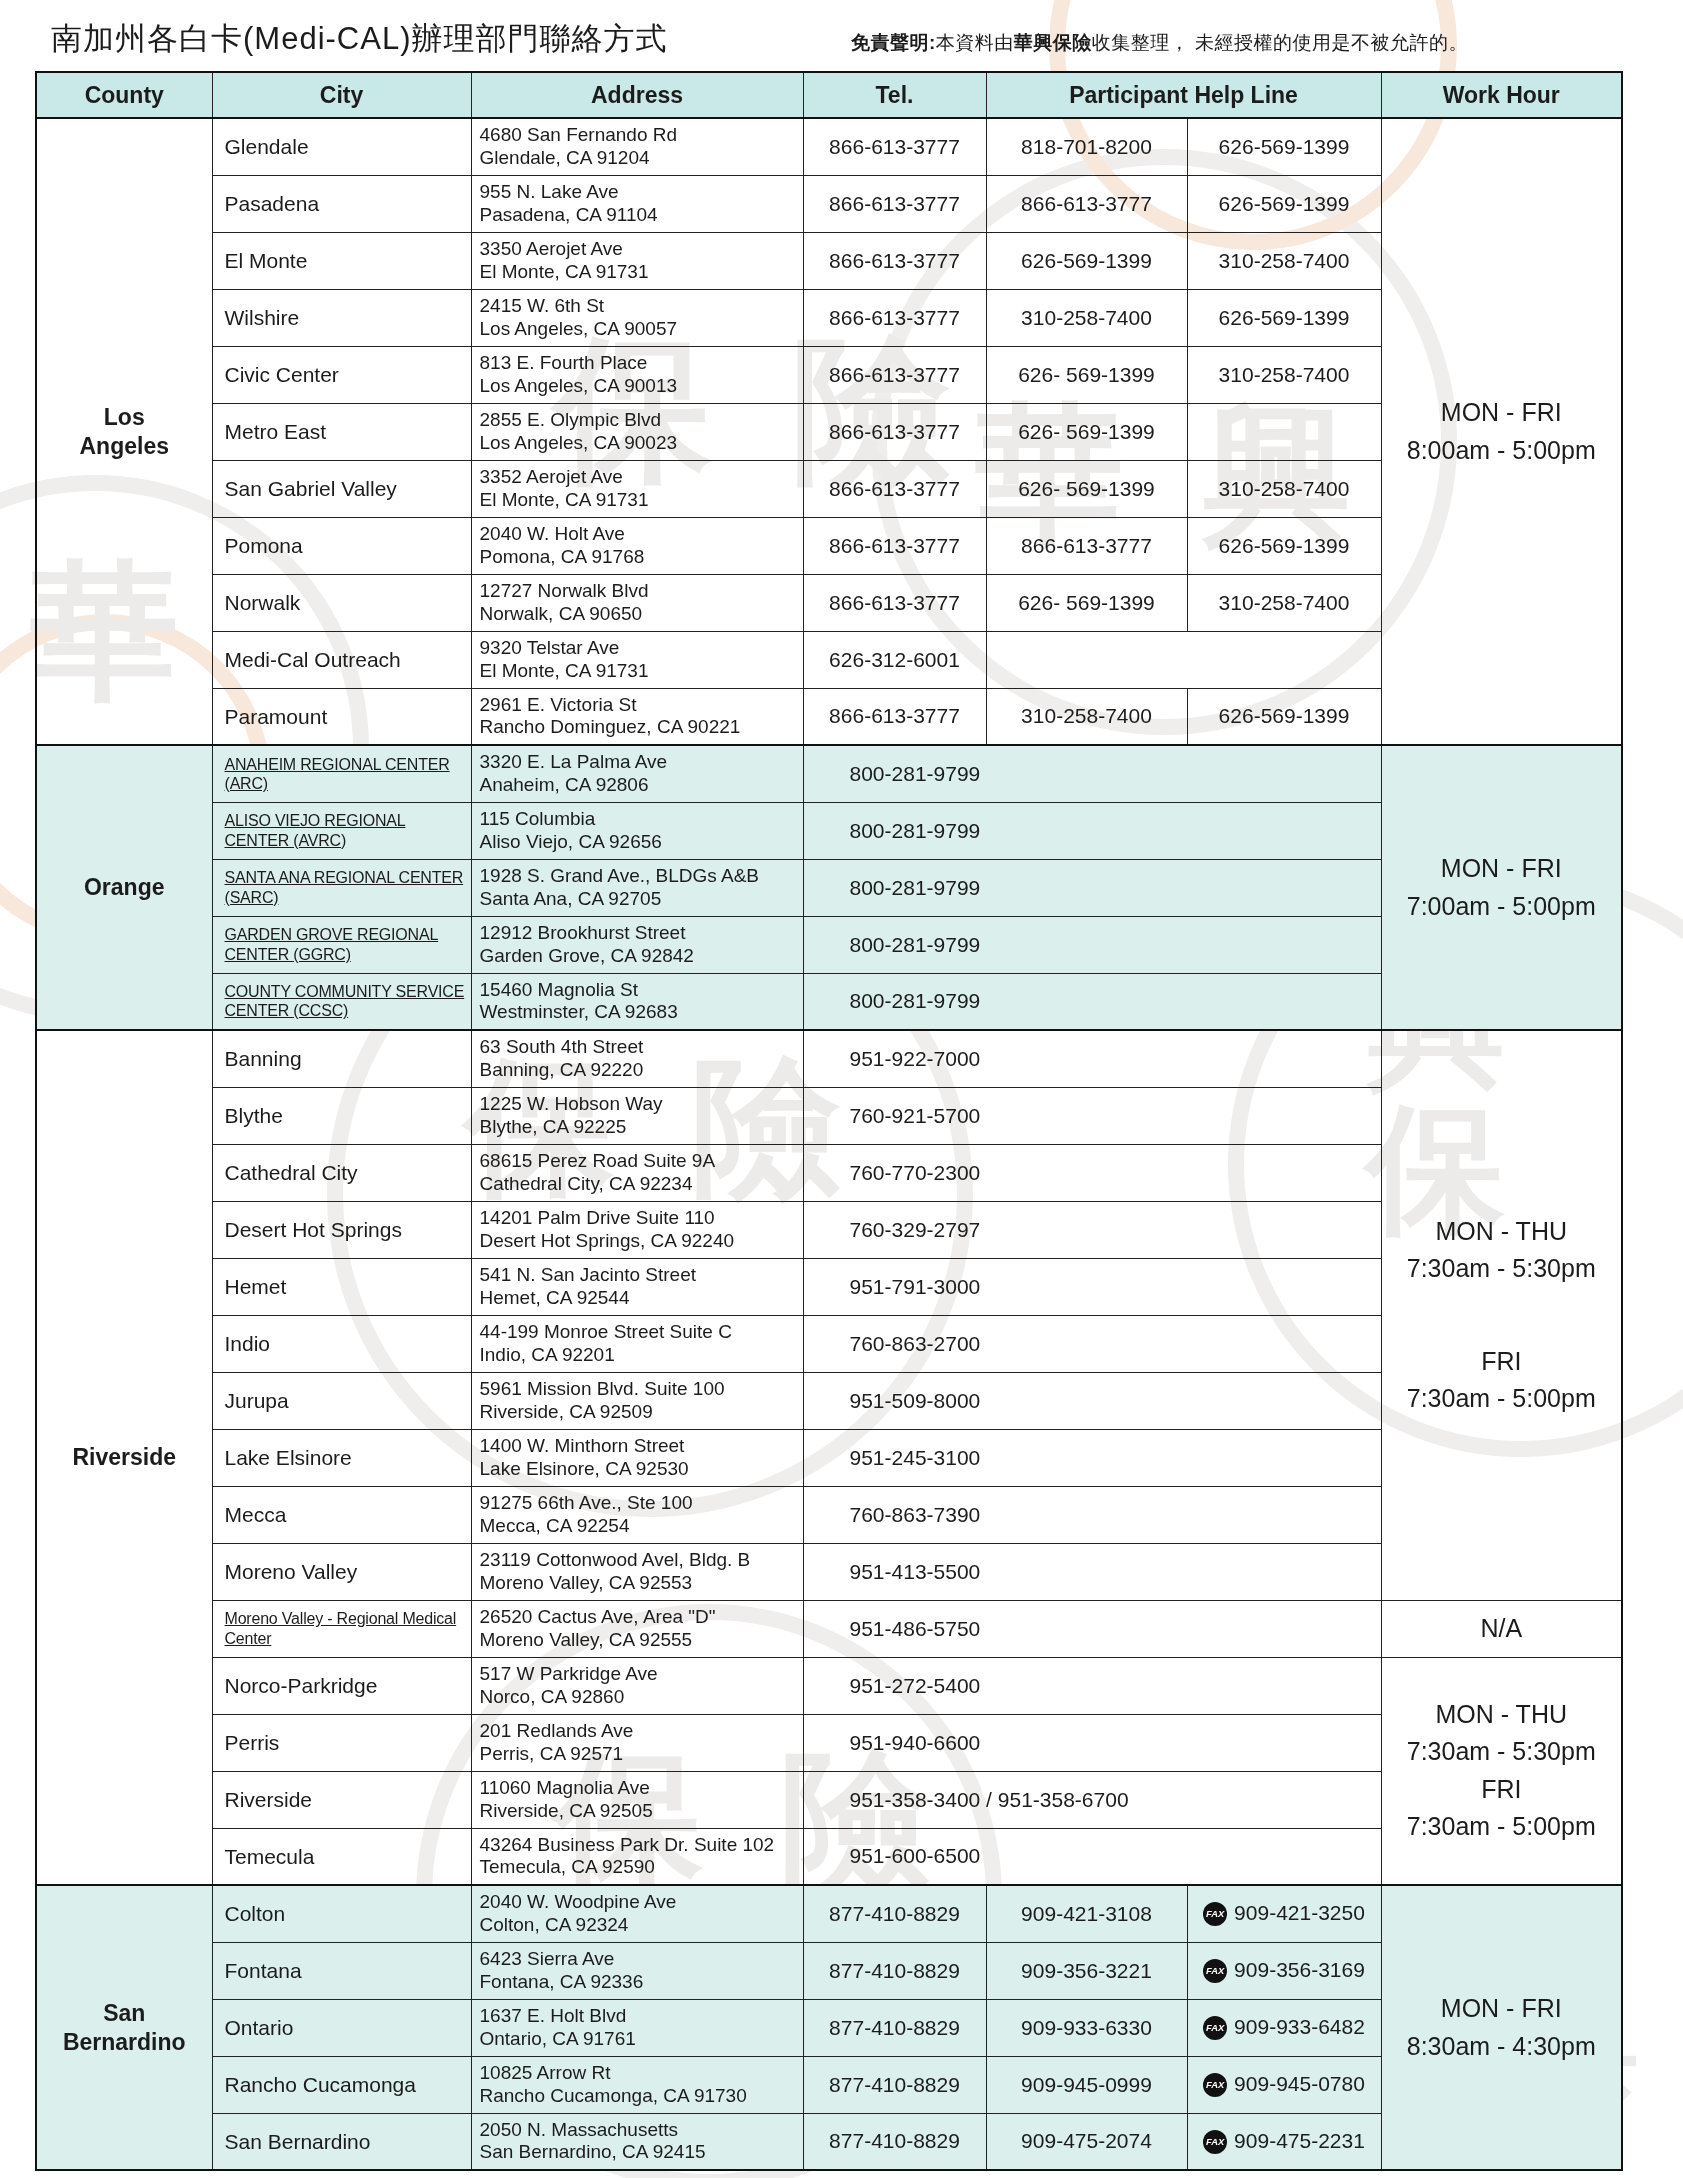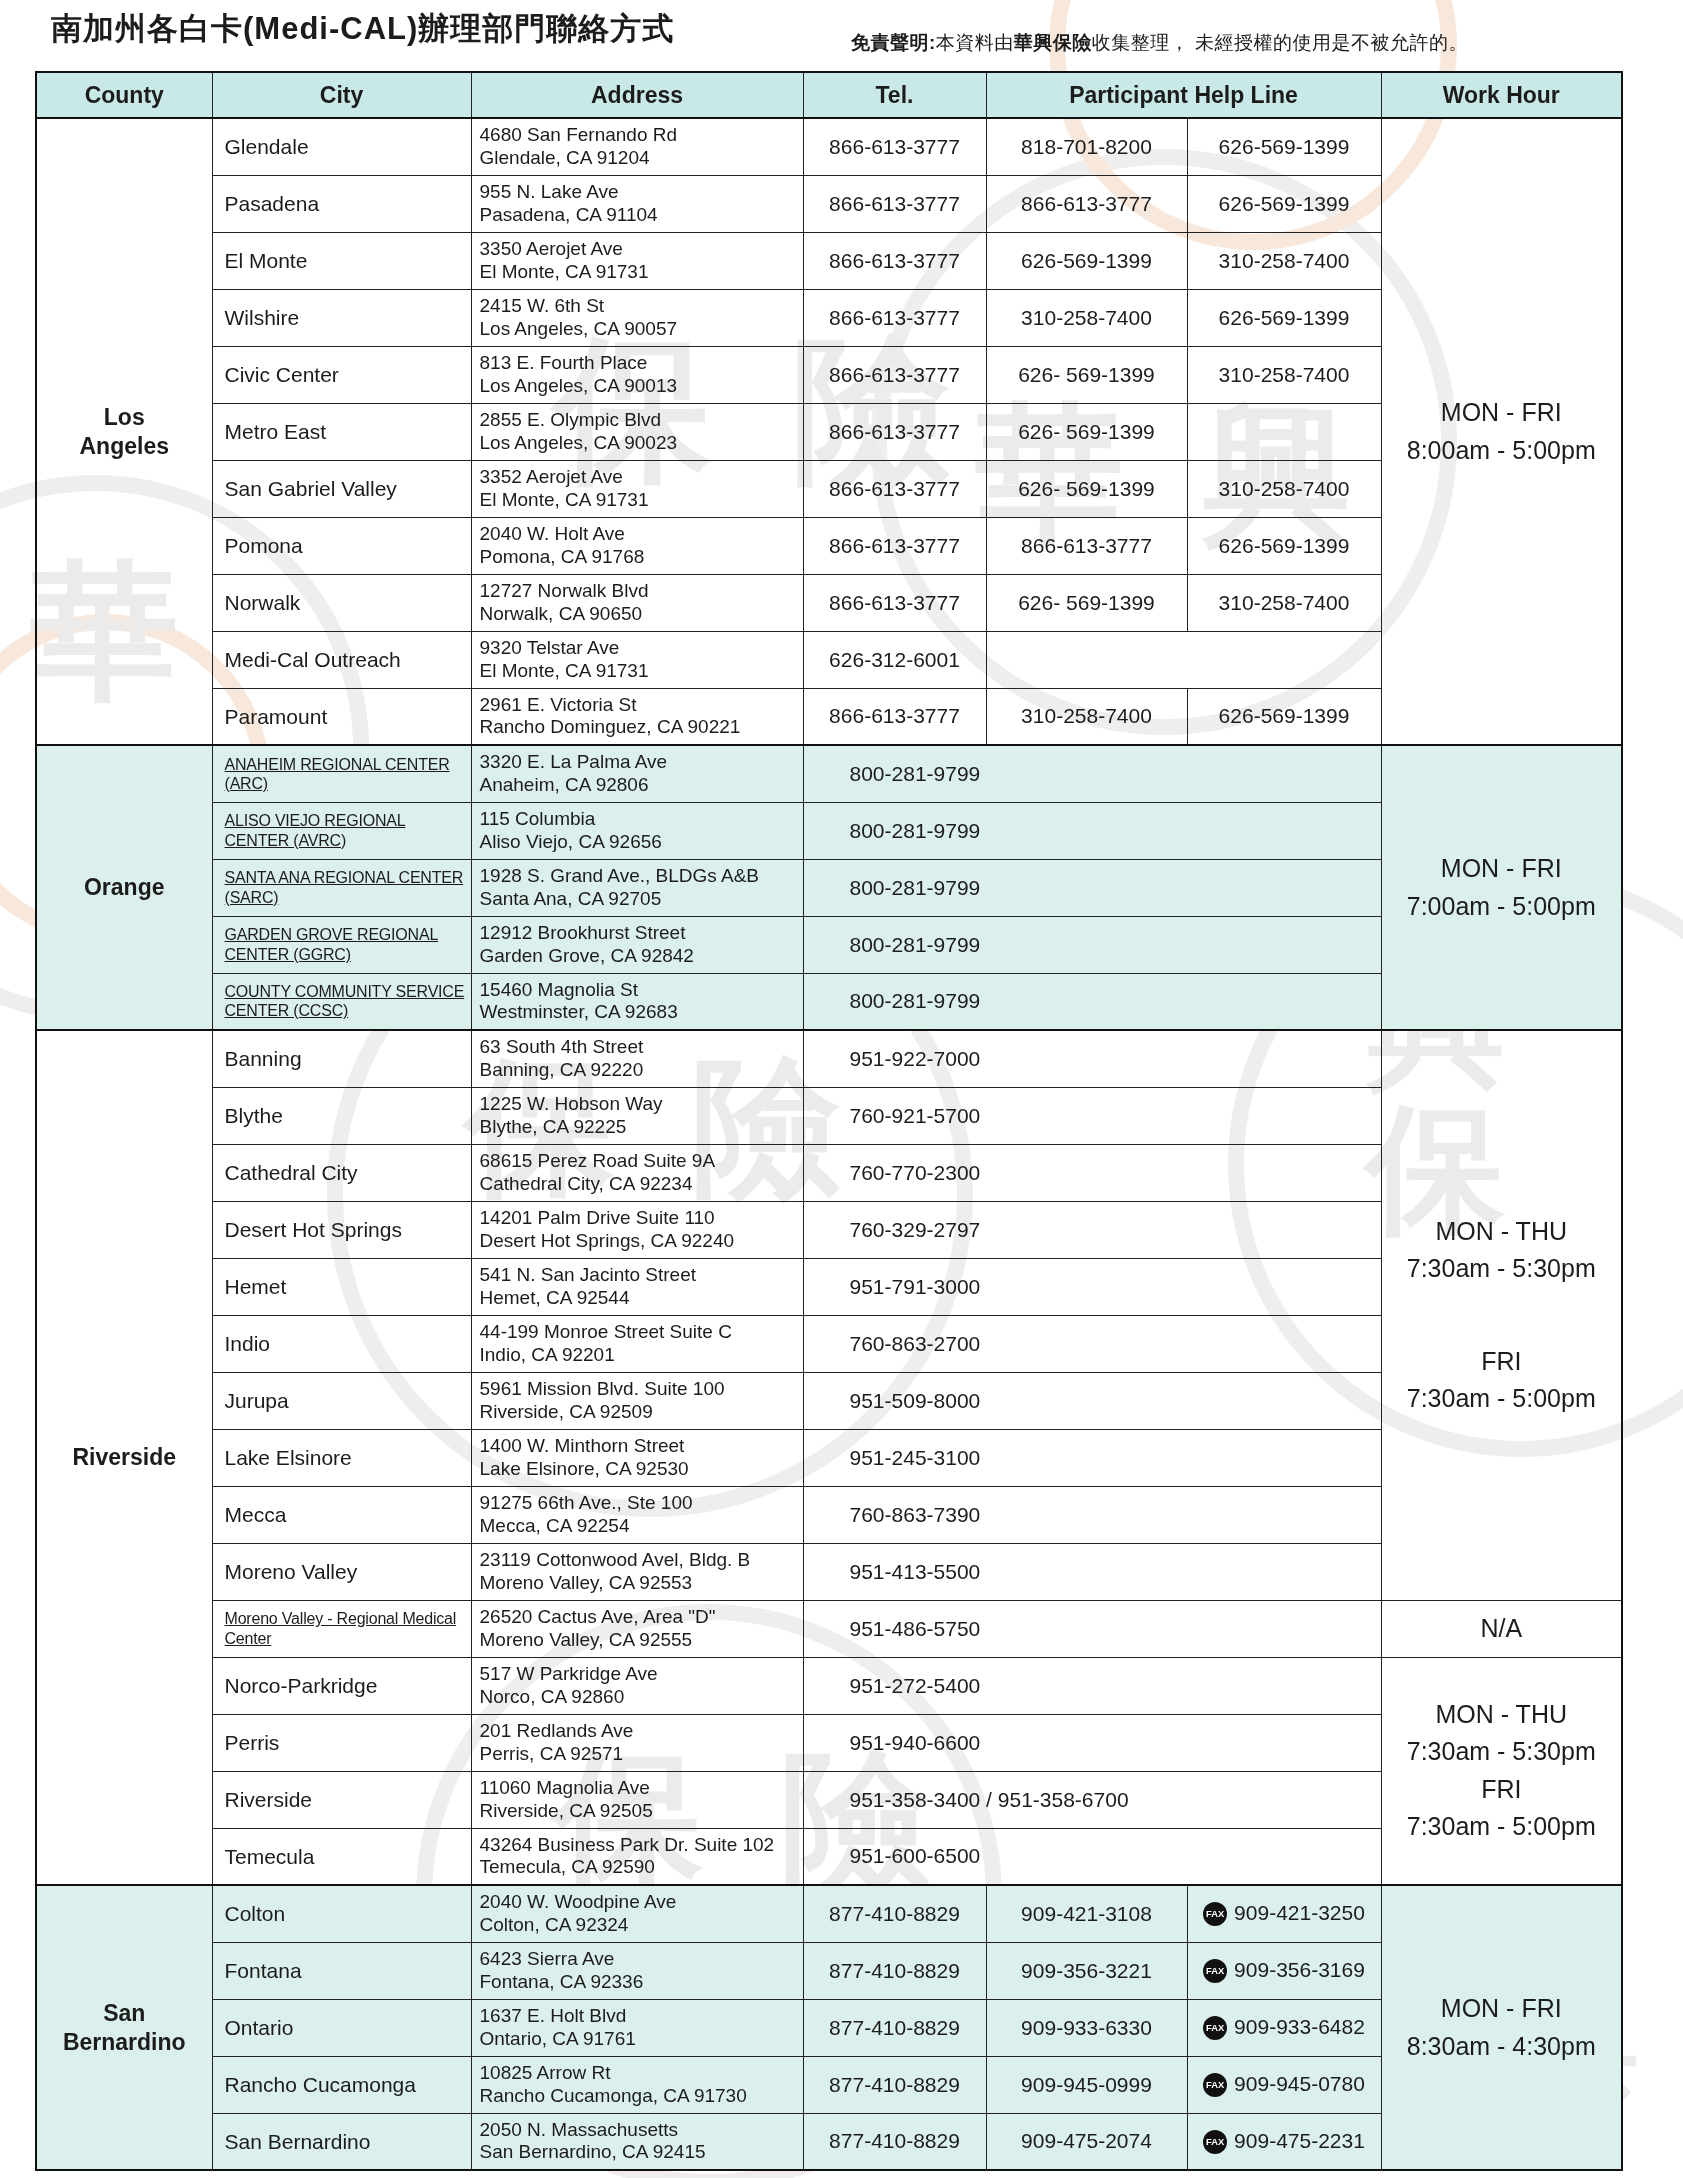--- a/index.html
+++ b/index.html
@@ -4,21 +4,21 @@
 <style>
   html,body{margin:0;padding:0;}
   body{width:1683px;height:2178px;background:#ffffff;font-family:"Liberation Sans",sans-serif;color:#1c1c1c;overflow:hidden;}
   .page{position:relative;width:1683px;height:2178px;background:#fff;}
 
   
   .wm{position:absolute;z-index:0;color:#edebe9;font-weight:bold;line-height:1.05;letter-spacing:18px;user-select:none;white-space:pre-line;}
   .wm-circle{position:absolute;z-index:0;border:16px solid #f0eeec;border-radius:50%;}
   .wm-peach{border-color:#f8e8dc;}
 
-  .title{position:absolute;left:51px;top:8px;font-size:31px;font-weight:bold;letter-spacing:1px;z-index:2;}
+  .title{position:absolute;left:51px;top:18px;font-size:31px;font-weight:normal;letter-spacing:1px;z-index:2;}
   .disclaimer{position:absolute;left:851px;top:30px;font-size:19px;z-index:2;letter-spacing:0.5px;}
   .disclaimer b{font-weight:bold;}
 
   .tablewrap{position:absolute;left:35px;top:71px;z-index:1;}
   table{border-collapse:collapse;table-layout:fixed;width:1586px;}
   th,td{border:1.6px solid #222;padding:0;vertical-align:middle;overflow:hidden;}
   table{border:2.5px solid #111;}
   thead th{background:#c9e8e8;height:44px;font-size:23px;font-weight:bold;border-bottom:2.2px solid #111;}
   tbody{border-top:2.2px solid #111;}
   tbody tr{height:57px;}
@@ -26,21 +26,21 @@
 
   td.county{font-weight:bold;font-size:23px;text-align:center;white-space:pre-line;line-height:1.25;}
   td.city{font-size:21px;text-align:left;padding-left:12px;line-height:1.1;}
   td.city.small{font-size:16px;line-height:1.2;letter-spacing:-0.2px;text-decoration:underline;}
   td.addr{font-size:19px;text-align:left;padding-left:8px;line-height:1.18;}
   td.tel{font-size:21px;text-align:center;}
   td.tel.left{text-align:left;padding-left:46px;}
   td.help{font-size:21px;text-align:center;}
   td.workhour{font-size:25px;text-align:center;line-height:1.5;}
   .wh-spacer{height:55px;}
-  .fax-icon{display:inline-block;width:24px;height:24px;border-radius:50%;background:#111;color:#fff;font-size:9.4px;font-weight:bold;line-height:24px;vertical-align:middle;margin-right:7px;letter-spacing:0;}
+  .fax-icon{display:inline-block;width:24px;height:24px;border-radius:50%;background:#111;color:#fff;font-size:9.4px;font-weight:bold;line-height:24px;vertical-align:middle;margin-right:7px;letter-spacing:0;font-style:italic;}
 </style>
 </head>
 <body>
 
 <div class="page">
 
   <div class="wm-circle" style="left:871px;top:149px;width:554px;height:554px;"></div>
   <div class="wm-circle" style="left:-178px;top:475px;width:515px;height:515px;"></div>
   <div class="wm-circle" style="left:327px;top:871px;width:614px;height:614px;"></div>
   <div class="wm-circle" style="left:1228px;top:871px;width:554px;height:554px;"></div>

